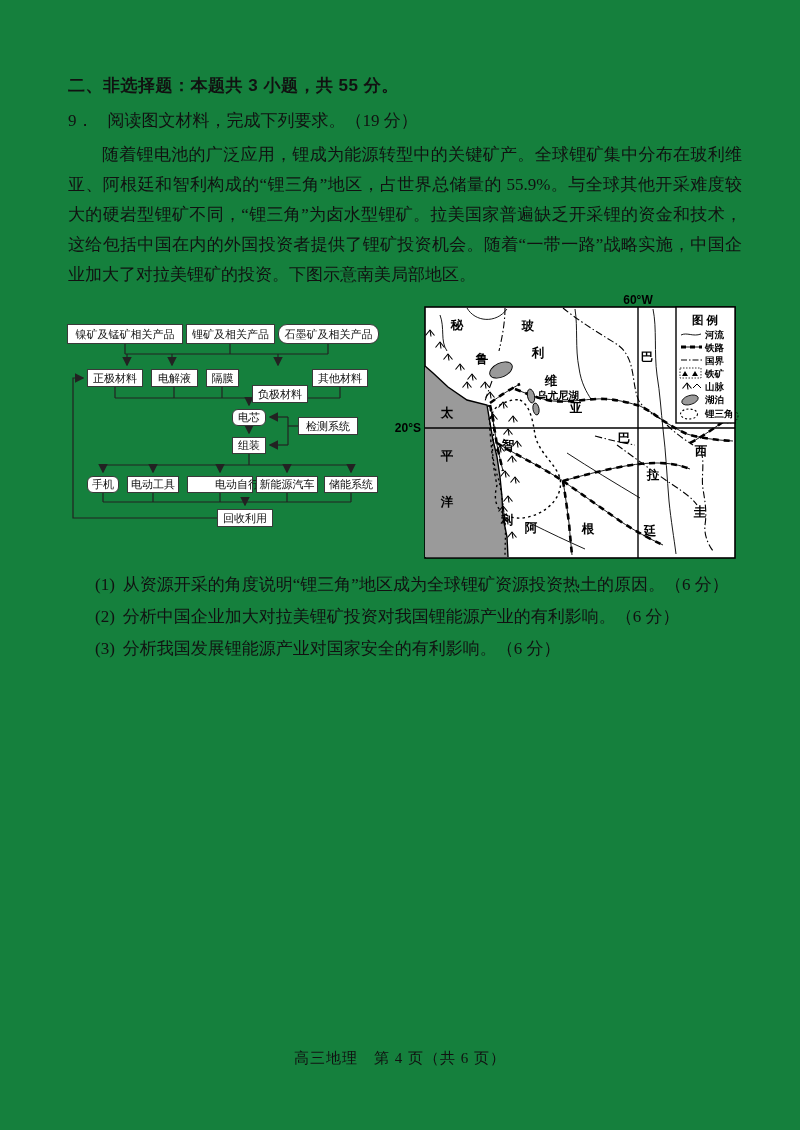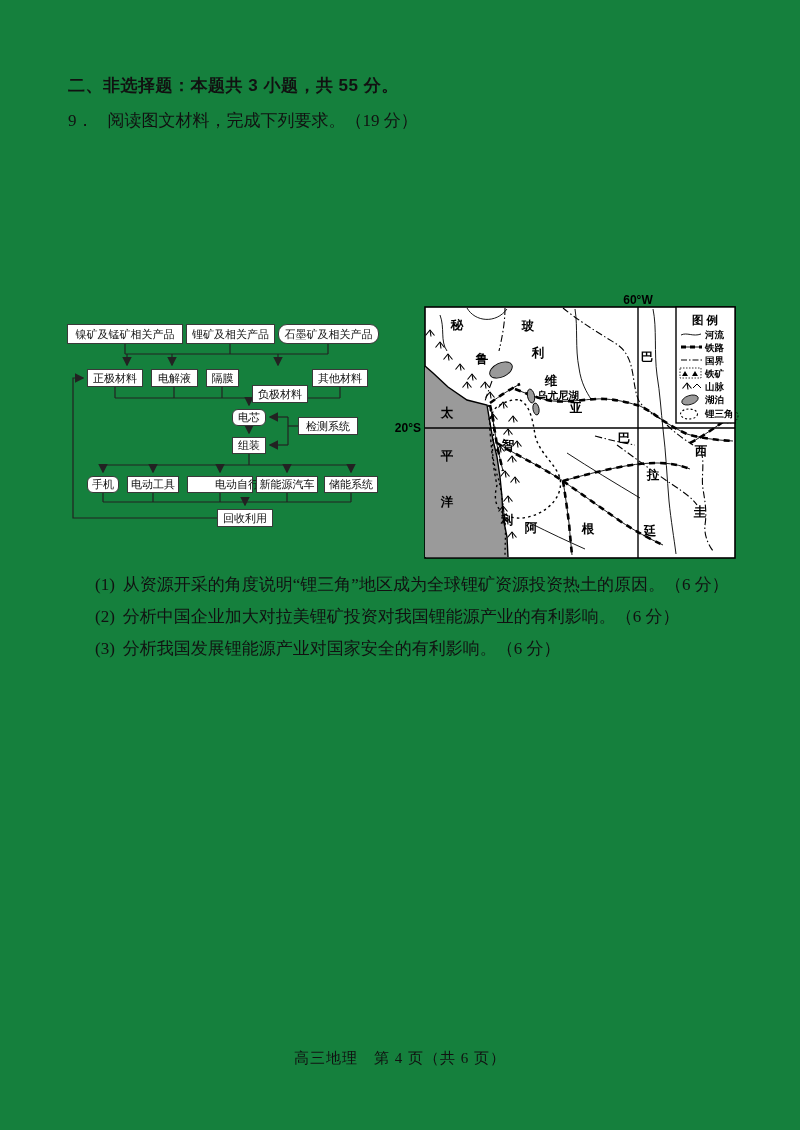--- a/index.html
+++ b/index.html
@@ -55,20 +55,21 @@
 <body>
 
 <div class="page">
 
   <div class="section-heading">二、非选择题：本题共 3 小题，共 55 分。</div>
 
   <div class="q-line">
     <span class="q-num">9．</span><span>阅读图文材料，完成下列要求。（19 分）</span>
   </div>
 
+  <div class="passage">随着锂电池的广泛应用，锂成为能源转型中的关键矿产。全球锂矿集中分布在玻利维亚、阿根廷和智利构成的“锂三角”地区，占世界总储量的 55.9%。与全球其他开采难度较大的硬岩型锂矿不同，“锂三角”为卤水型锂矿。拉美国家普遍缺乏开采锂的资金和技术，这给包括中国在内的外国投资者提供了锂矿投资机会。随着“一带一路”战略实施，中国企业加大了对拉美锂矿的投资。下图示意南美局部地区。</div>
 
   <div class="flowchart">
     <svg class="fc-svg" width="352" height="232" viewBox="0 0 352 232">
       <defs>
         <marker id="arw" markerWidth="8" markerHeight="8" viewBox="0 0 10 10" refX="8.5" refY="5" orient="auto-start-reverse">
           <path d="M0,0L10,5L0,10Z" fill="#222"></path>
         </marker>
       </defs>
       <g stroke="#222" stroke-width="1.2" fill="none">
         <path d="M65,34 V44"></path>

